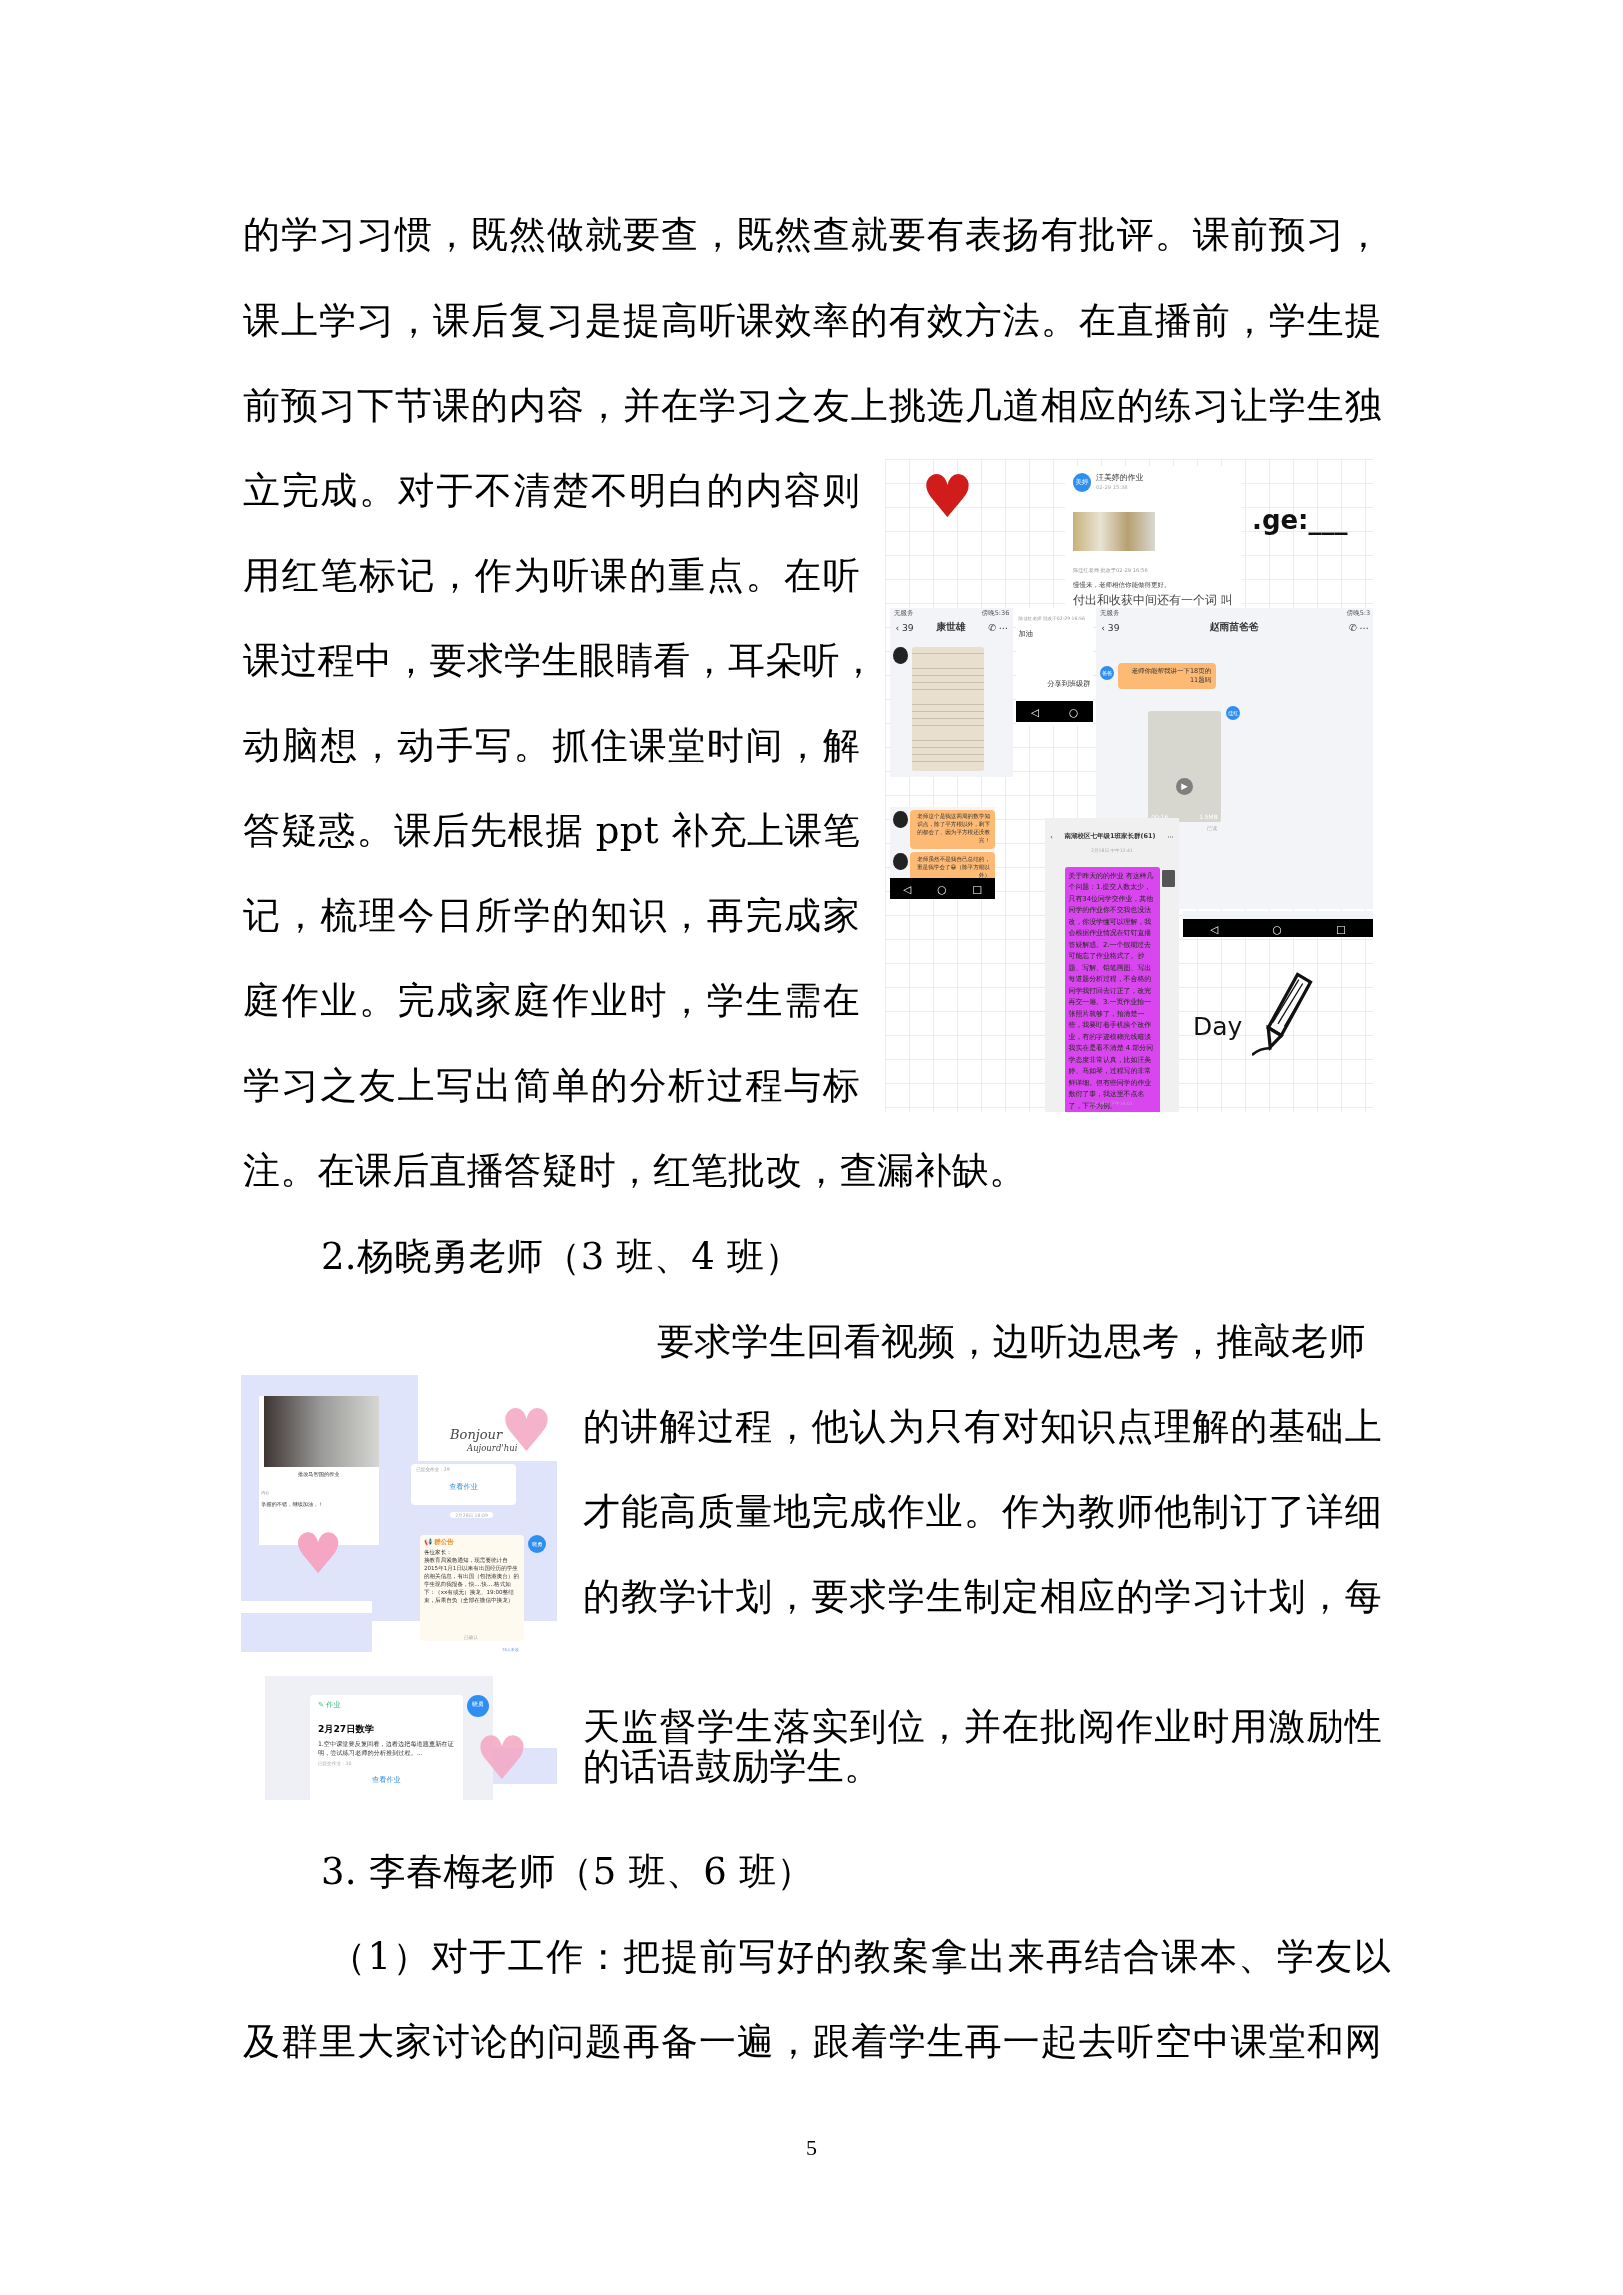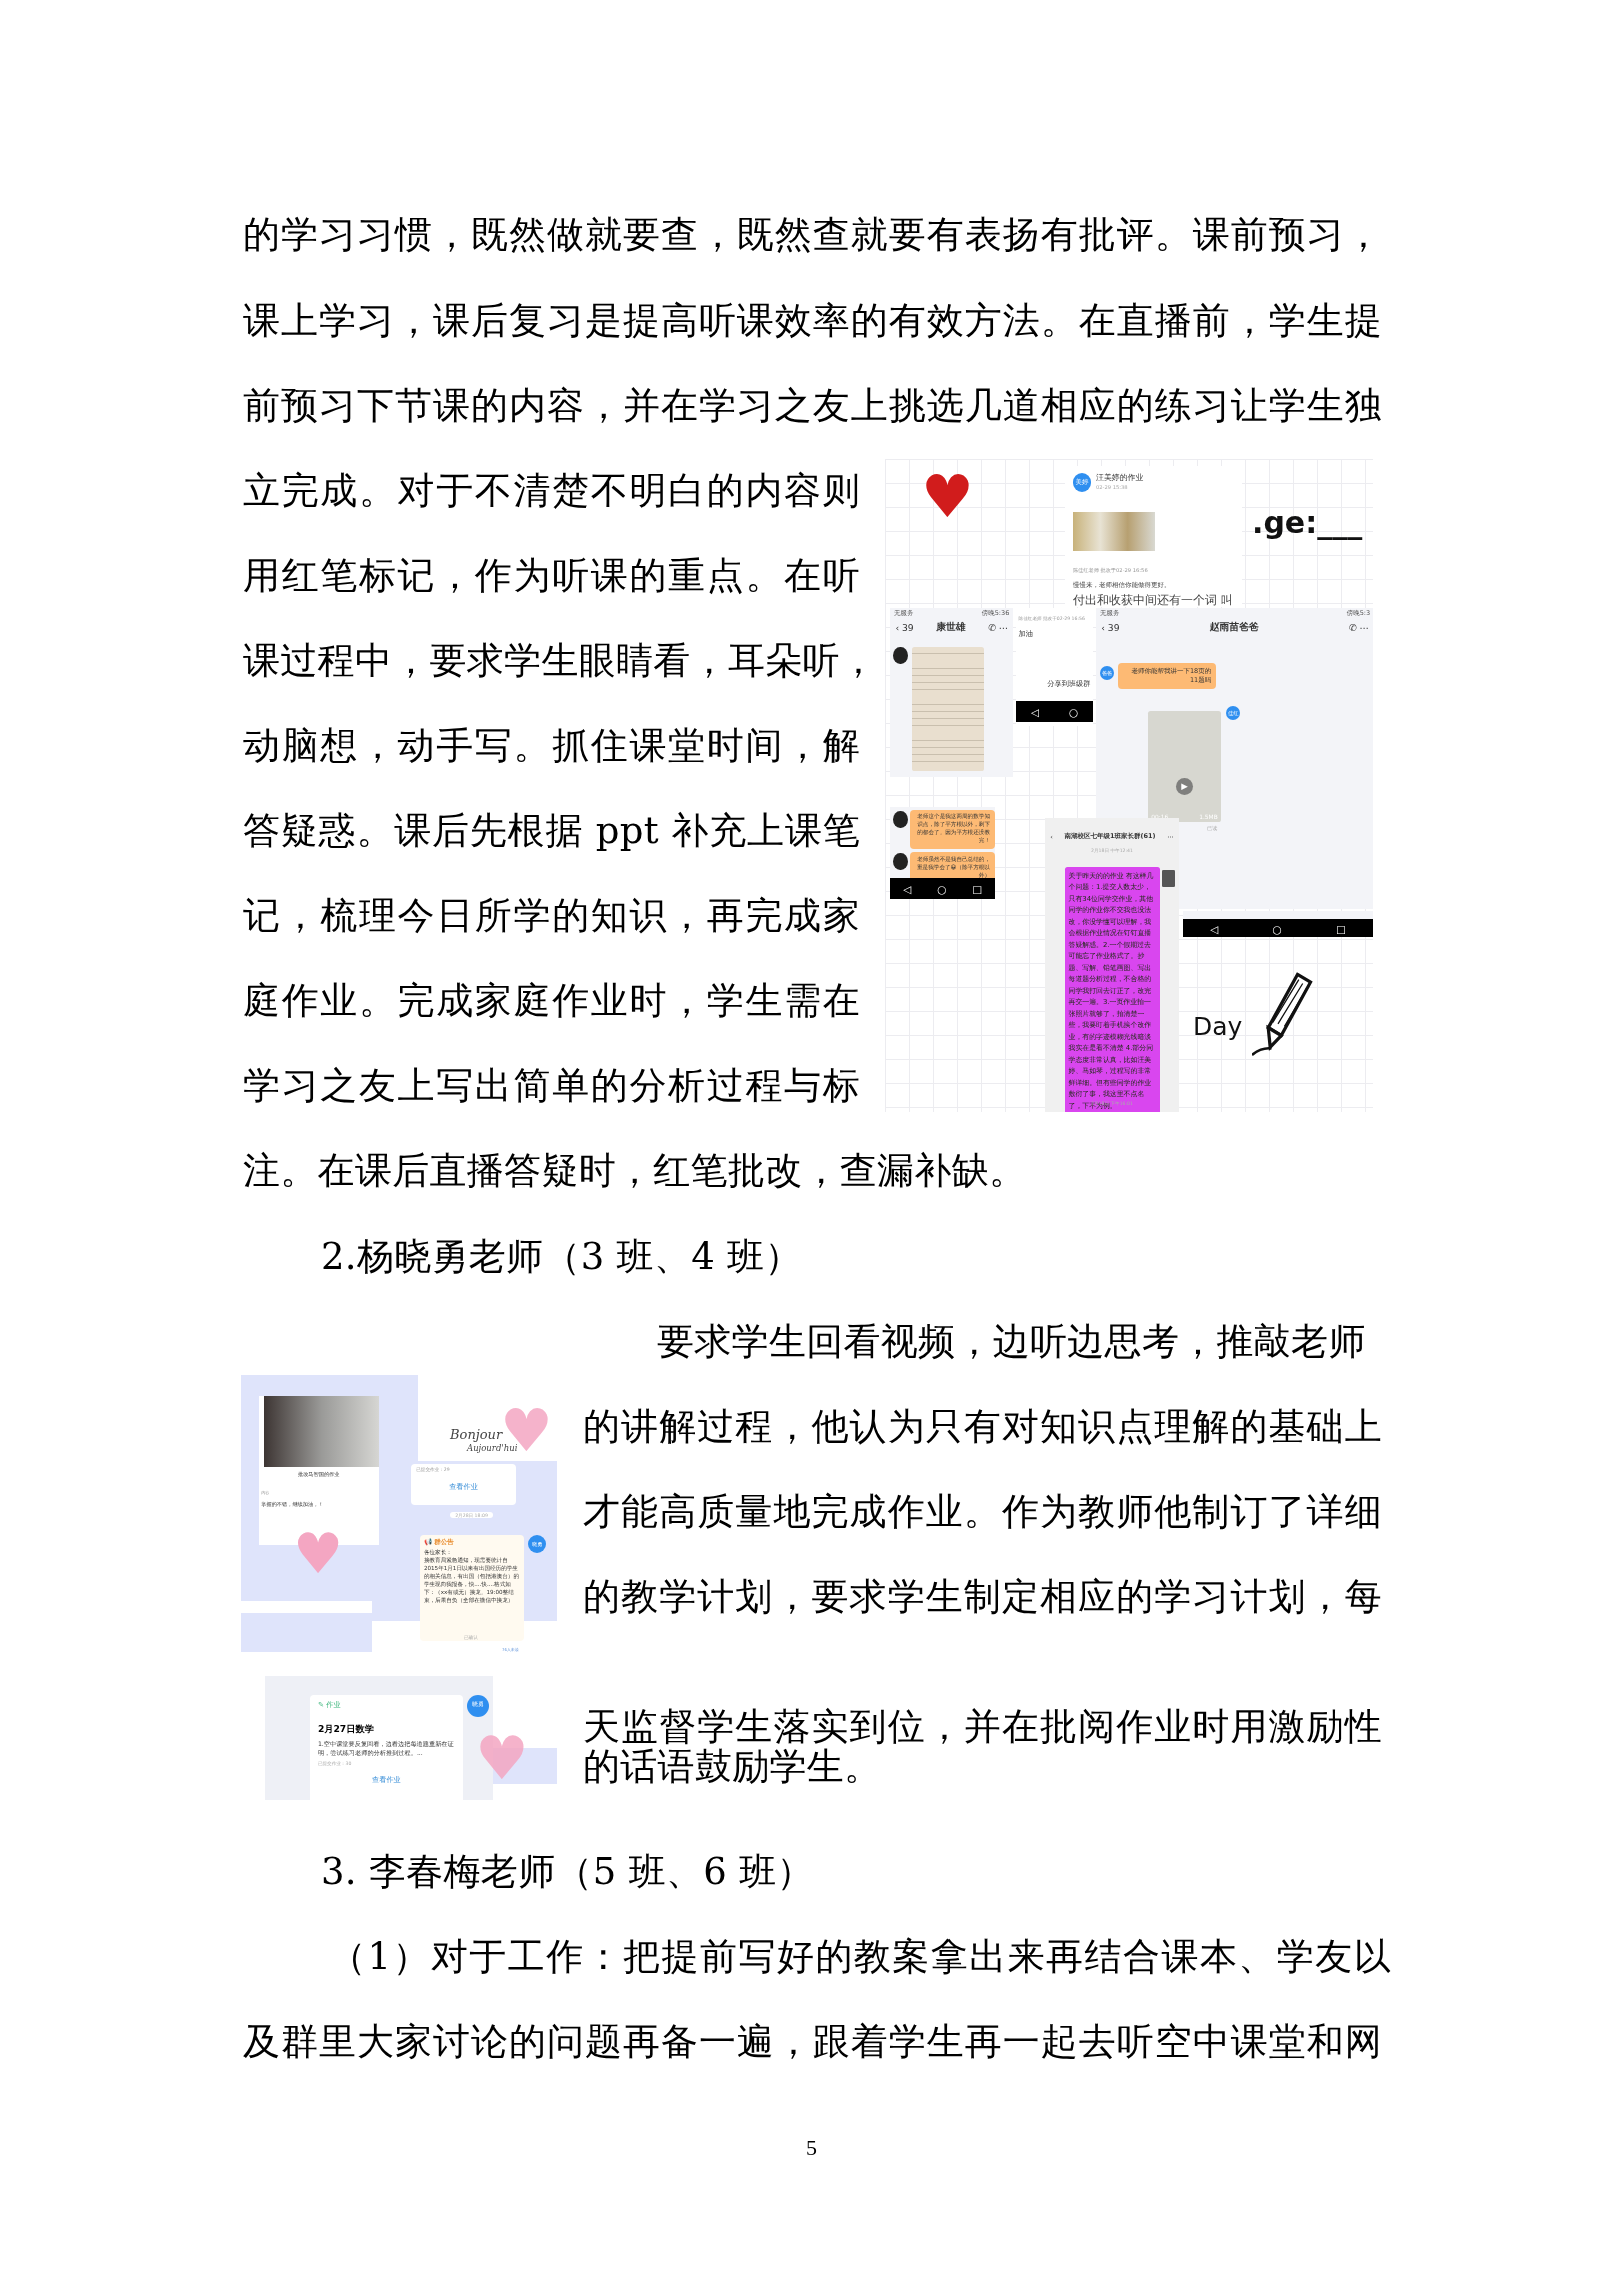--- a/index.html
+++ b/index.html
@@ -25,21 +25,21 @@
   .bubble { background:#fdba74; border-radius:3.9px; font-size:7.5px; line-height:10.5px; padding:3.9px 5.2px; position:absolute;text-align:right; }
   .avatar-dark { position:absolute; width:14.4px; height:17px; border-radius:50%; background:#222; }
   .avatar-blue { position:absolute; border-radius:50%; background:#2f8ff0; color:#fff; font-size:6.5px; text-align:center; }
   .notebook { position:absolute; background:#e9dfcf; border-radius:2.6px;
      background-image: repeating-linear-gradient(#e9dfcf 0 6.5px, #c9bfae 6.5px 7.2px); }
   .green { position:absolute; background:#d946ef; border-radius:2.6px; font-size:6.9px; line-height:11.5px; padding:3.9px 3.9px; color:#1a2a10; }
   .video { position:absolute; background:#d7d7d0; border-radius:2.6px; overflow:hidden; }
   .video .play { position:absolute; left:50%; top:60%; width:17px; height:17px; margin-left:-8.5px; border-radius:50%; background:rgba(90,90,90,.7); color:#fff; text-align:center; line-height:17px; font-size:8.5px; }
   .video .meta { position:absolute; bottom:2px; left:3.3px; right:3.3px; font-size:5.9px; color:#fff; display:flex; justify-content:space-between; }
   .heart-red { position:absolute; font-size:59px; color:#d11c1c; line-height:1; }
-  .ge { position:absolute; font-size:30px; font-family:"DejaVu Sans",sans-serif; font-weight:bold; color:#111; }
+  .ge { position:absolute; font-size:26px; font-family:"DejaVu Sans",sans-serif; font-weight:bold; color:#111; }
   .day { position:absolute; font-size:25px; font-family:"DejaVu Sans",sans-serif; color:#111; }
   .pencil { position:absolute; }
 
   
   .collage2 { position:absolute; left:241px; top:1355px; width:317px; height:448px; background:#fff; overflow:hidden; font-family:"DejaVu Sans","Liberation Sans",sans-serif; }
   .lav { position:absolute; background:#dfe4fb; }
   .card { position:absolute; background:#fff; border-radius:3.9px; overflow:hidden; }
   .pink-heart { position:absolute; color:#f4a6c2; line-height:1; }
   .bonjour { position:absolute; font-family:"DejaVu Serif",serif; font-style:italic; color:#444; }
   .notice { position:absolute; background:#fffaf0; border-radius:3.9px; font-size:5.6px; line-height:7.9px; color:#333; padding:3.9px; }

